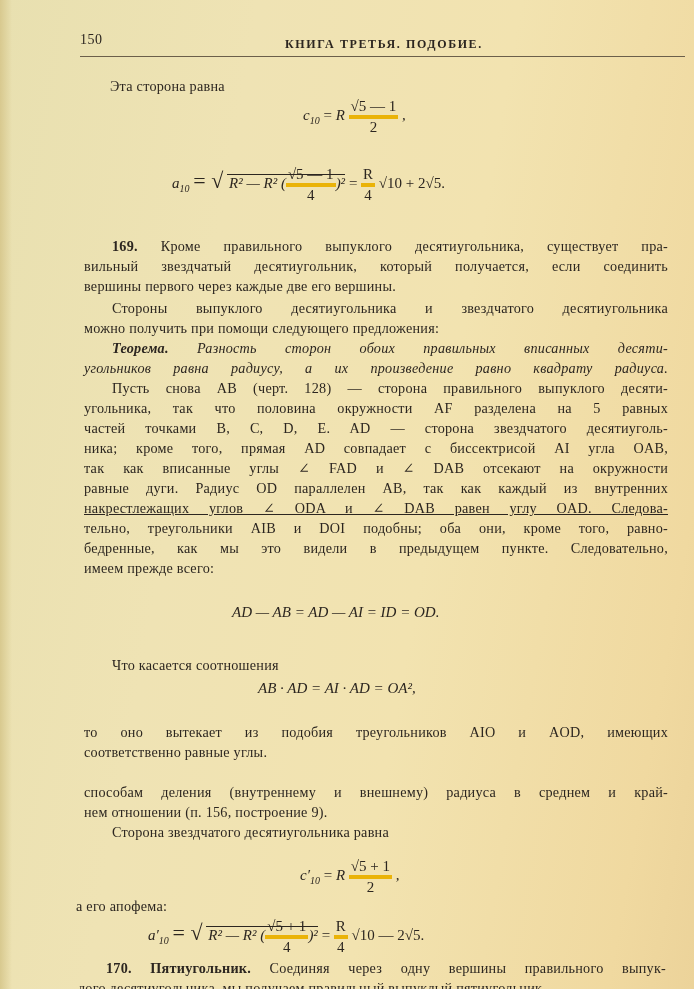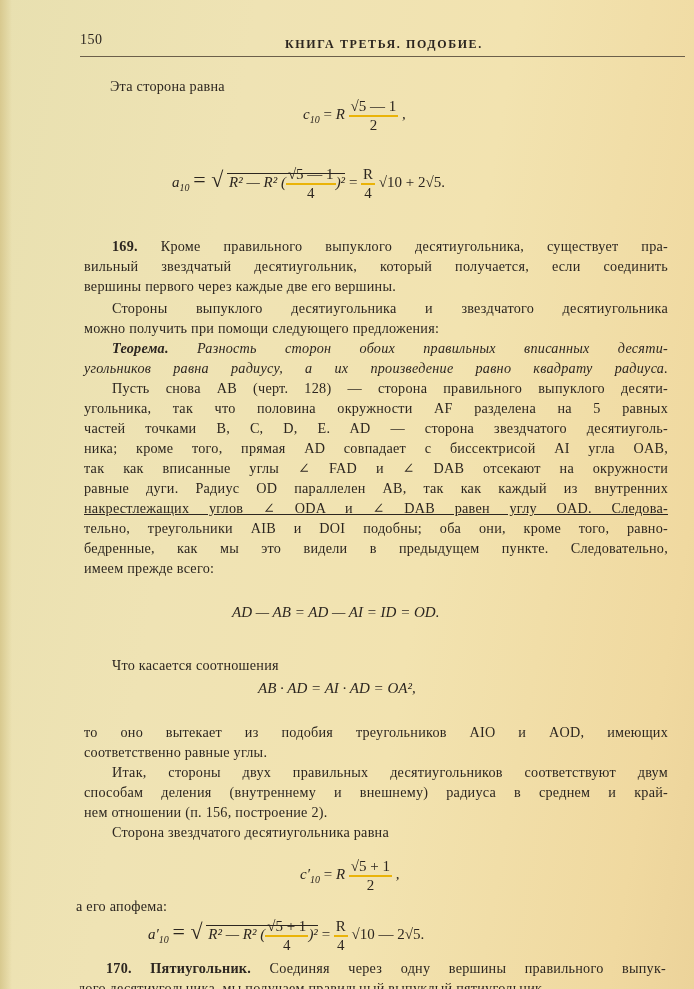--- a/index.html
+++ b/index.html
@@ -16,21 +16,21 @@
   .header { position:absolute; top:32px; left:80px; width:605px; height:24px; }
   .pagenum { position:absolute; left:0; top:0; font-size:14px; letter-spacing:0.5px; }
   .running { position:absolute; left:205px; top:5px; font-size:12px; letter-spacing:1.6px; font-weight:bold; }
   .rule { position:absolute; left:0; top:24px; width:605px; height:1px; background:#6b5f4a; }
   .p { position:absolute; font-size:14.2px; line-height:20px; white-space:nowrap; letter-spacing:0.25px; }
   .just { text-align:justify; text-align-last:justify; }
   .it { font-style:italic; }
   .b { font-weight:bold; }
   .f { position:absolute; font-style:italic; font-size:15px; white-space:nowrap; }
   .frac { display:inline-block; vertical-align:middle; text-align:center; font-style:normal; }
-  .frac .n { display:block; border-bottom:2px solid #eab308; padding:0 2px; }
+  .frac .n { display:block; border-bottom:4px solid #eab308; padding:0 2px; }
   .frac .d { display:block; }
   .rad { border-top:1px solid #2c2620; padding-left:2px; }
   .sq { font-style:normal; font-size:22px; }
 </style>
 </head>
 <body>
 
 <div class="page">
   <div class="leftedge"></div>
 
@@ -83,23 +83,22 @@
 
   <div class="f" style="left:232px; top:604px;">AD — AB = AD — AI = ID = OD.</div>
 
   <div class="p" style="left:112px; top:655px;">Что касается соотношения</div>
 
   <div class="f" style="left:258px; top:680px;">AB · AD = AI · AD = OA²,</div>
 
   <div class="p just" style="left:84px; top:722px; width:584px;">то оно вытекает из подобия треугольников AIO и AOD, имеющих</div>
   <div class="p" style="left:84px; top:742px;">соответственно равные углы.</div>
 
-  <div class="p just" style="left:112px; top:762px; width:556px;">Итак, стороны двух правильных десятиугольников соответствуют двум</div>
   <div class="p just" style="left:84px; top:782px; width:584px;">способам деления (внутреннему и внешнему) радиуса в среднем и край-</div>
-  <div class="p" style="left:84px; top:802px;">нем отношении (п. 156, построение 2).</div>
+  <div class="p" style="left:84px; top:802px;">нем отношении (п. 156, построение 9).</div>
 
   <div class="p" style="left:112px; top:822px;">Сторона звездчатого десятиугольника равна</div>
 
   <div class="f" style="left:300px; top:858px;">
     <span>c′</span><sub style="font-size:10px">10</sub>
     <span style="font-style:normal">=</span>
     <span>R</span>
     <span class="frac"><span class="n">√5 + 1</span><span class="d">2</span></span>
     <span>,</span>
   </div>

